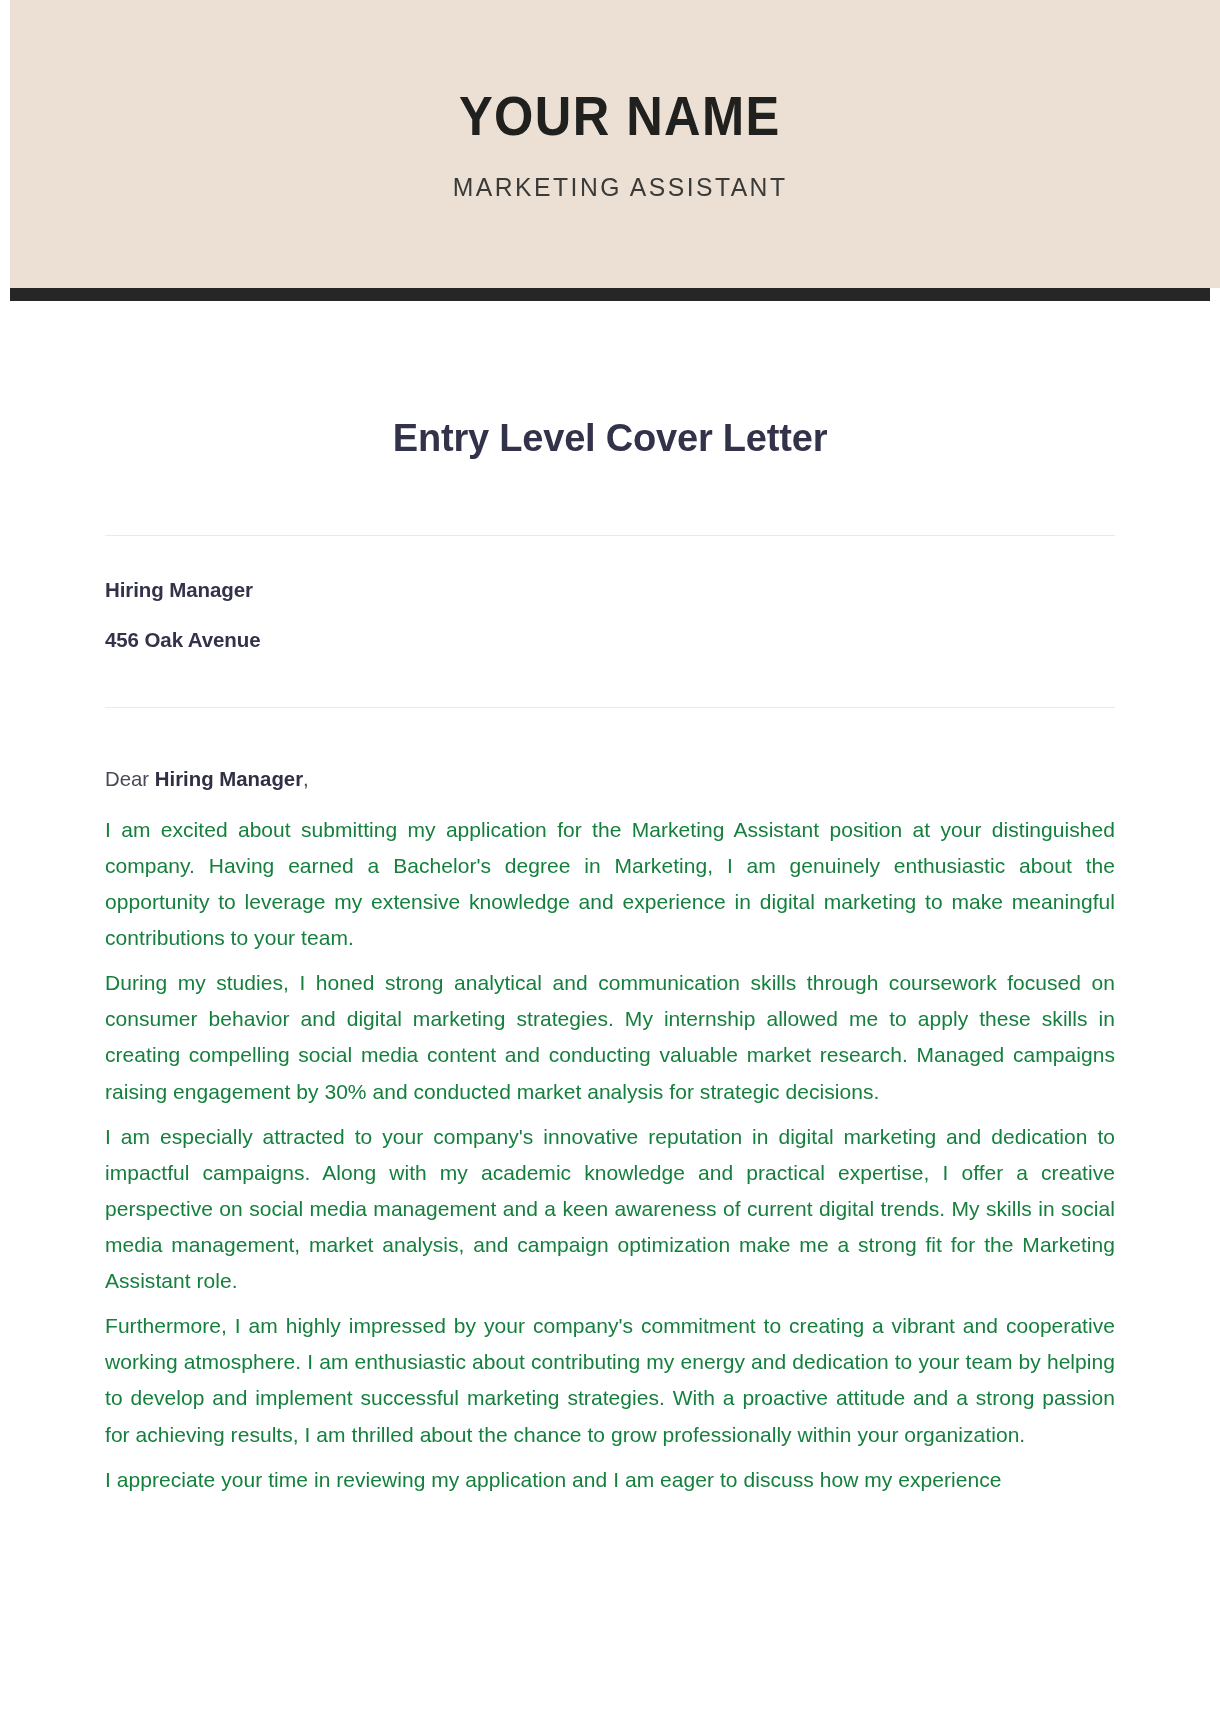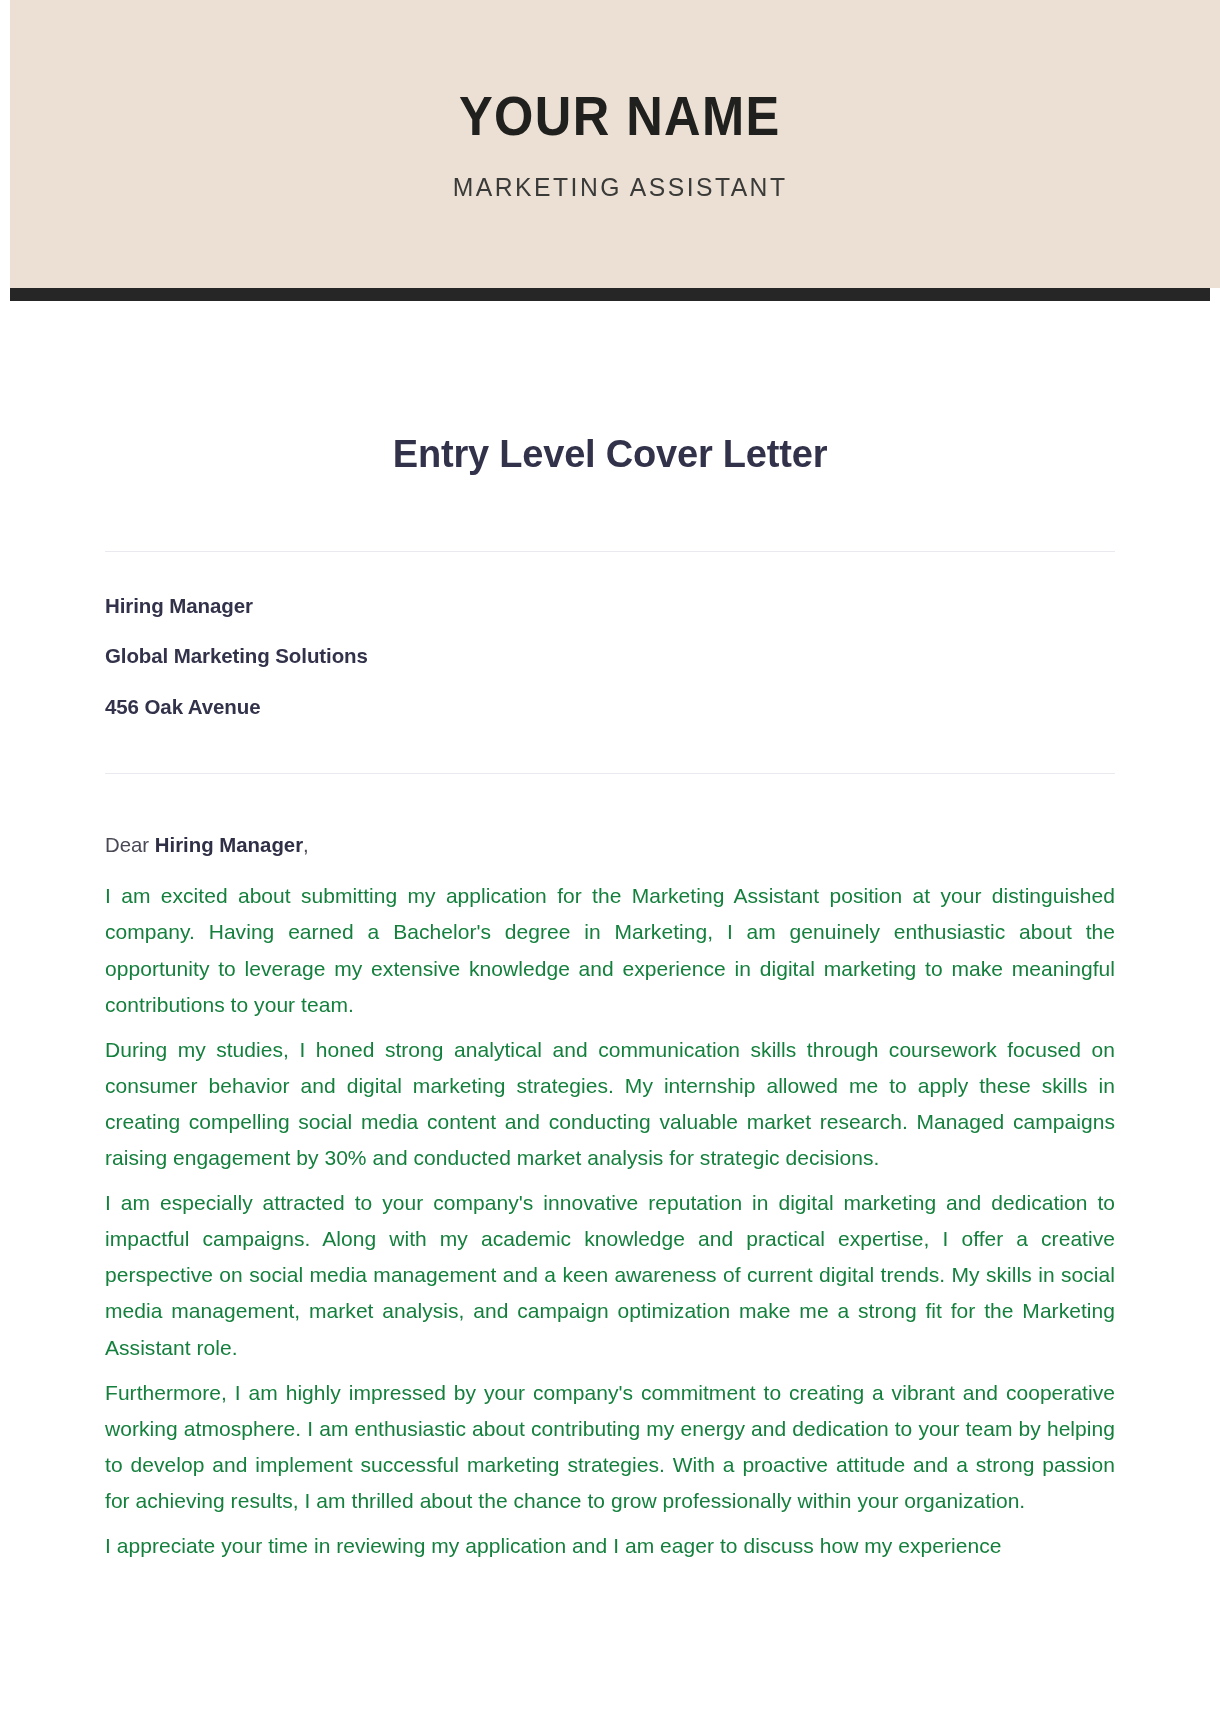--- a/index.html
+++ b/index.html
@@ -70,21 +70,21 @@
     background: #262626;
   }
 
   
   .doc {
     position: absolute;
     left: 0;
     top: 301px;
     width: 1220px;
     box-sizing: border-box;
-    padding: 16px 105px;
+    padding: 0 105px;
   }
 
   .doc-title {
     text-align: center;
     font-family: "Liberation Sans", sans-serif;
     font-size: 38px;
     font-weight: 700;
     color: #32324a;
     letter-spacing: -0.2px;
     margin: 115px 0 0 0;
@@ -154,21 +154,20 @@
   <div class="header-rule"></div>
 
   <div class="doc">
 
     <h1 class="doc-title">Entry Level Cover Letter</h1>
 
     <hr class="rule rule-top">
 
     <div class="recipient">
       <div class="line">Hiring Manager</div>
-      <div class="line">Global Marketing Solutions</div>
       <div class="line">456 Oak Avenue</div>
     </div>
 
     <hr class="rule rule-mid">
 
     <p class="salutation"><span>Dear </span><b>Hiring Manager</b><span>,</span></p>
 
     <p class="para">I am excited about submitting my application for the Marketing Assistant position at your distinguished company. Having earned a Bachelor's degree in Marketing, I am genuinely enthusiastic about the opportunity to leverage my extensive knowledge and experience in digital marketing to make meaningful contributions to your team.</p>
     <p class="para">During my studies, I honed strong analytical and communication skills through coursework focused on consumer behavior and digital marketing strategies. My internship allowed me to apply these skills in creating compelling social media content and conducting valuable market research. Managed campaigns raising engagement by 30% and conducted market analysis for strategic decisions.</p>
     <p class="para">I am especially attracted to your company's innovative reputation in digital marketing and dedication to impactful campaigns. Along with my academic knowledge and practical expertise, I offer a creative perspective on social media management and a keen awareness of current digital trends. My skills in social media management, market analysis, and campaign optimization make me a strong fit for the Marketing Assistant role.</p>

